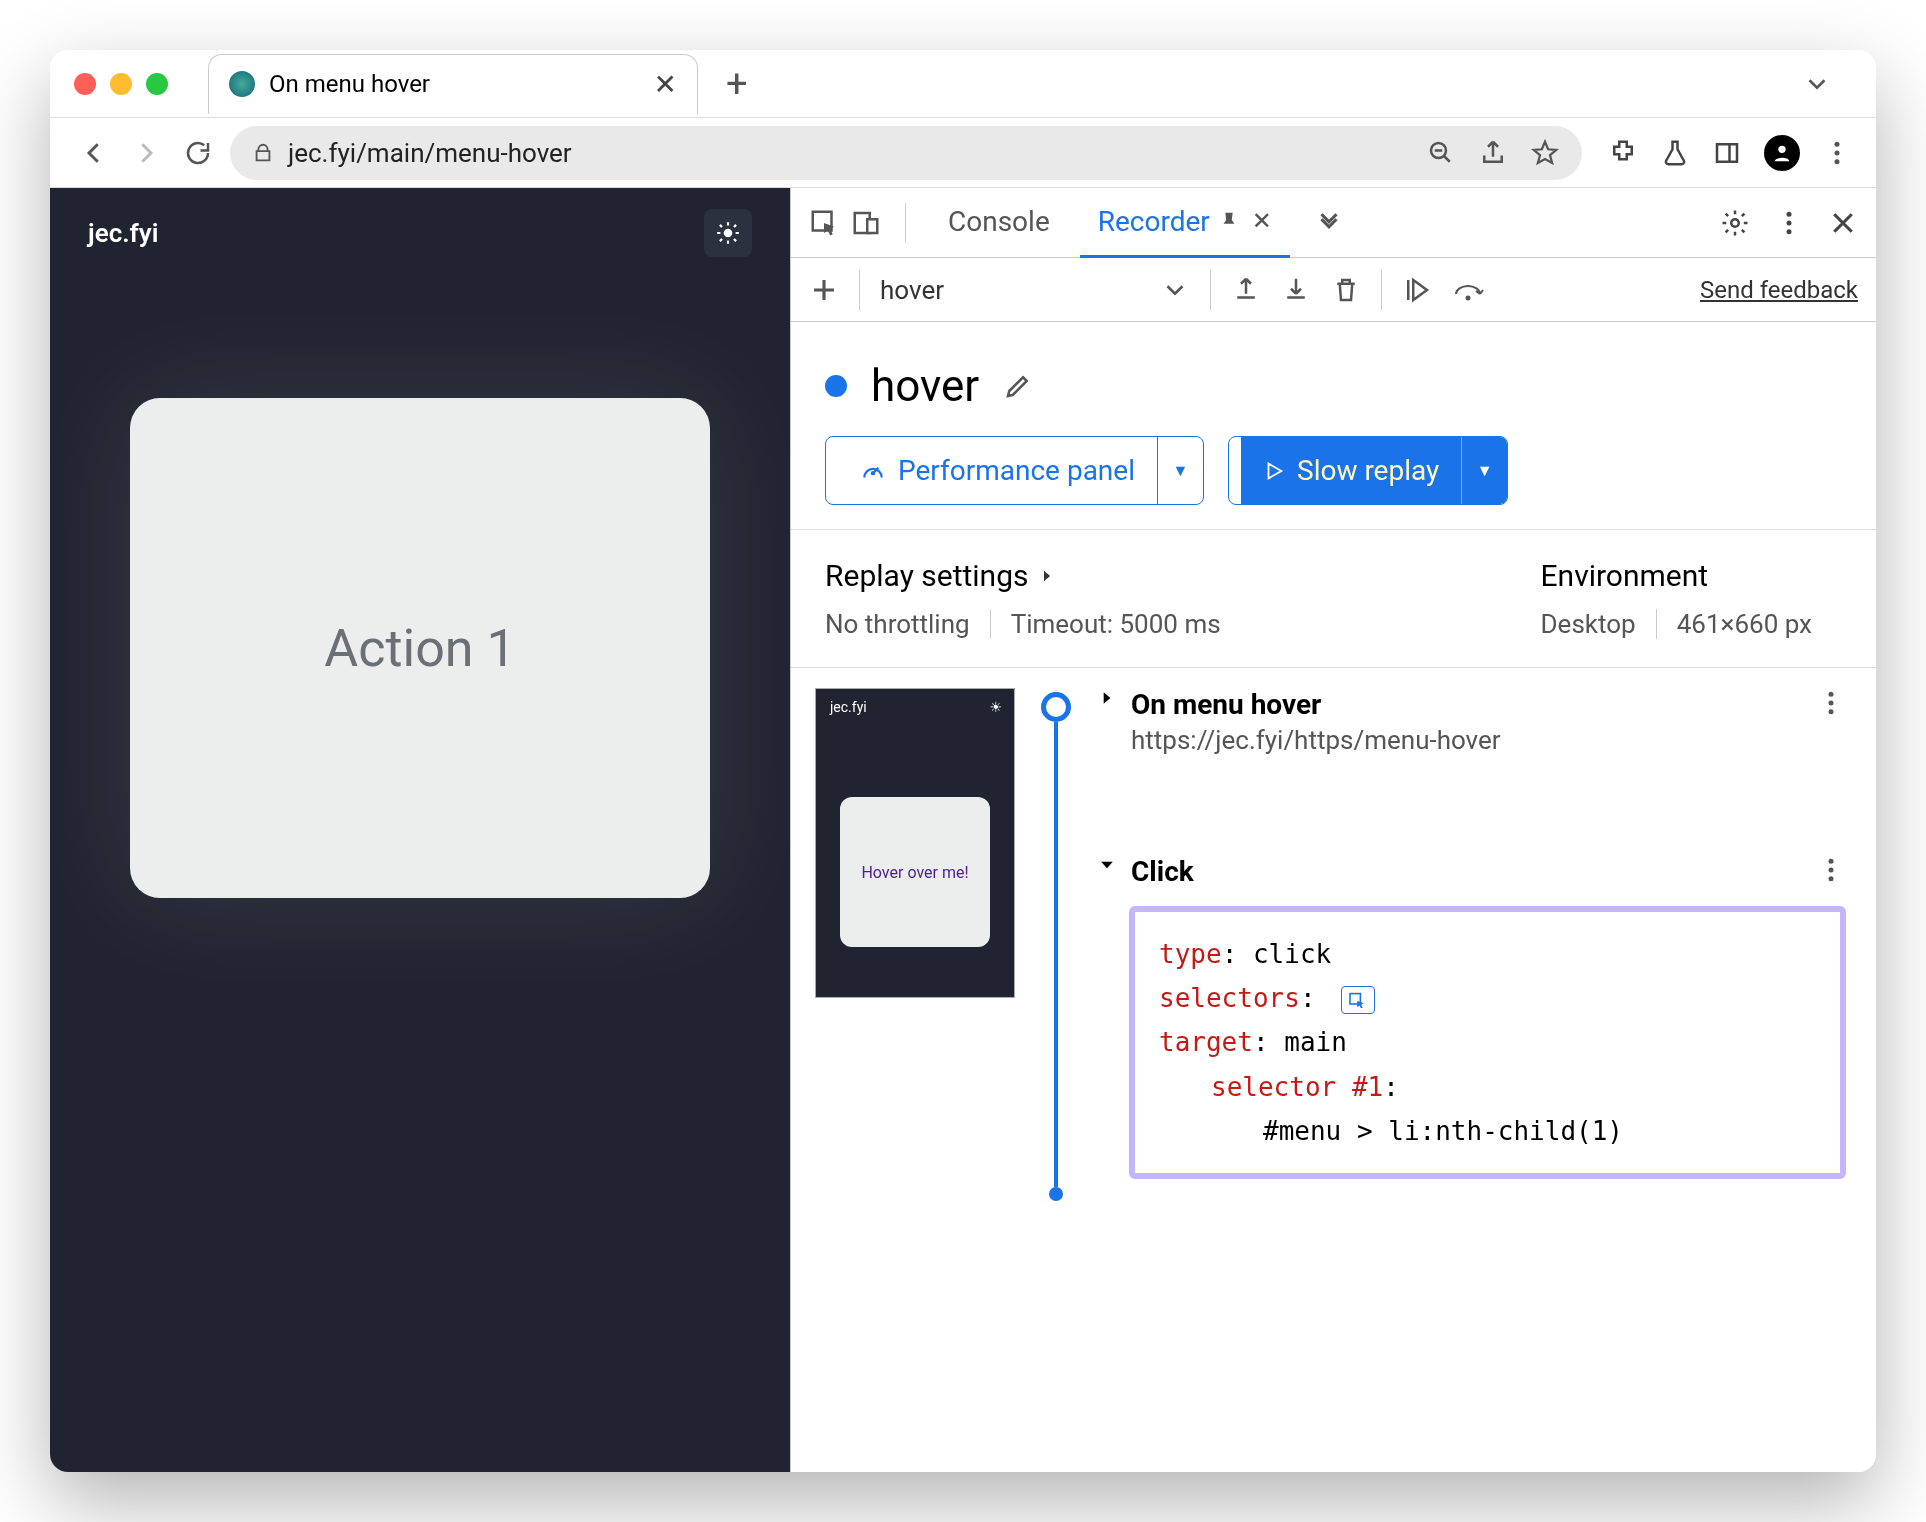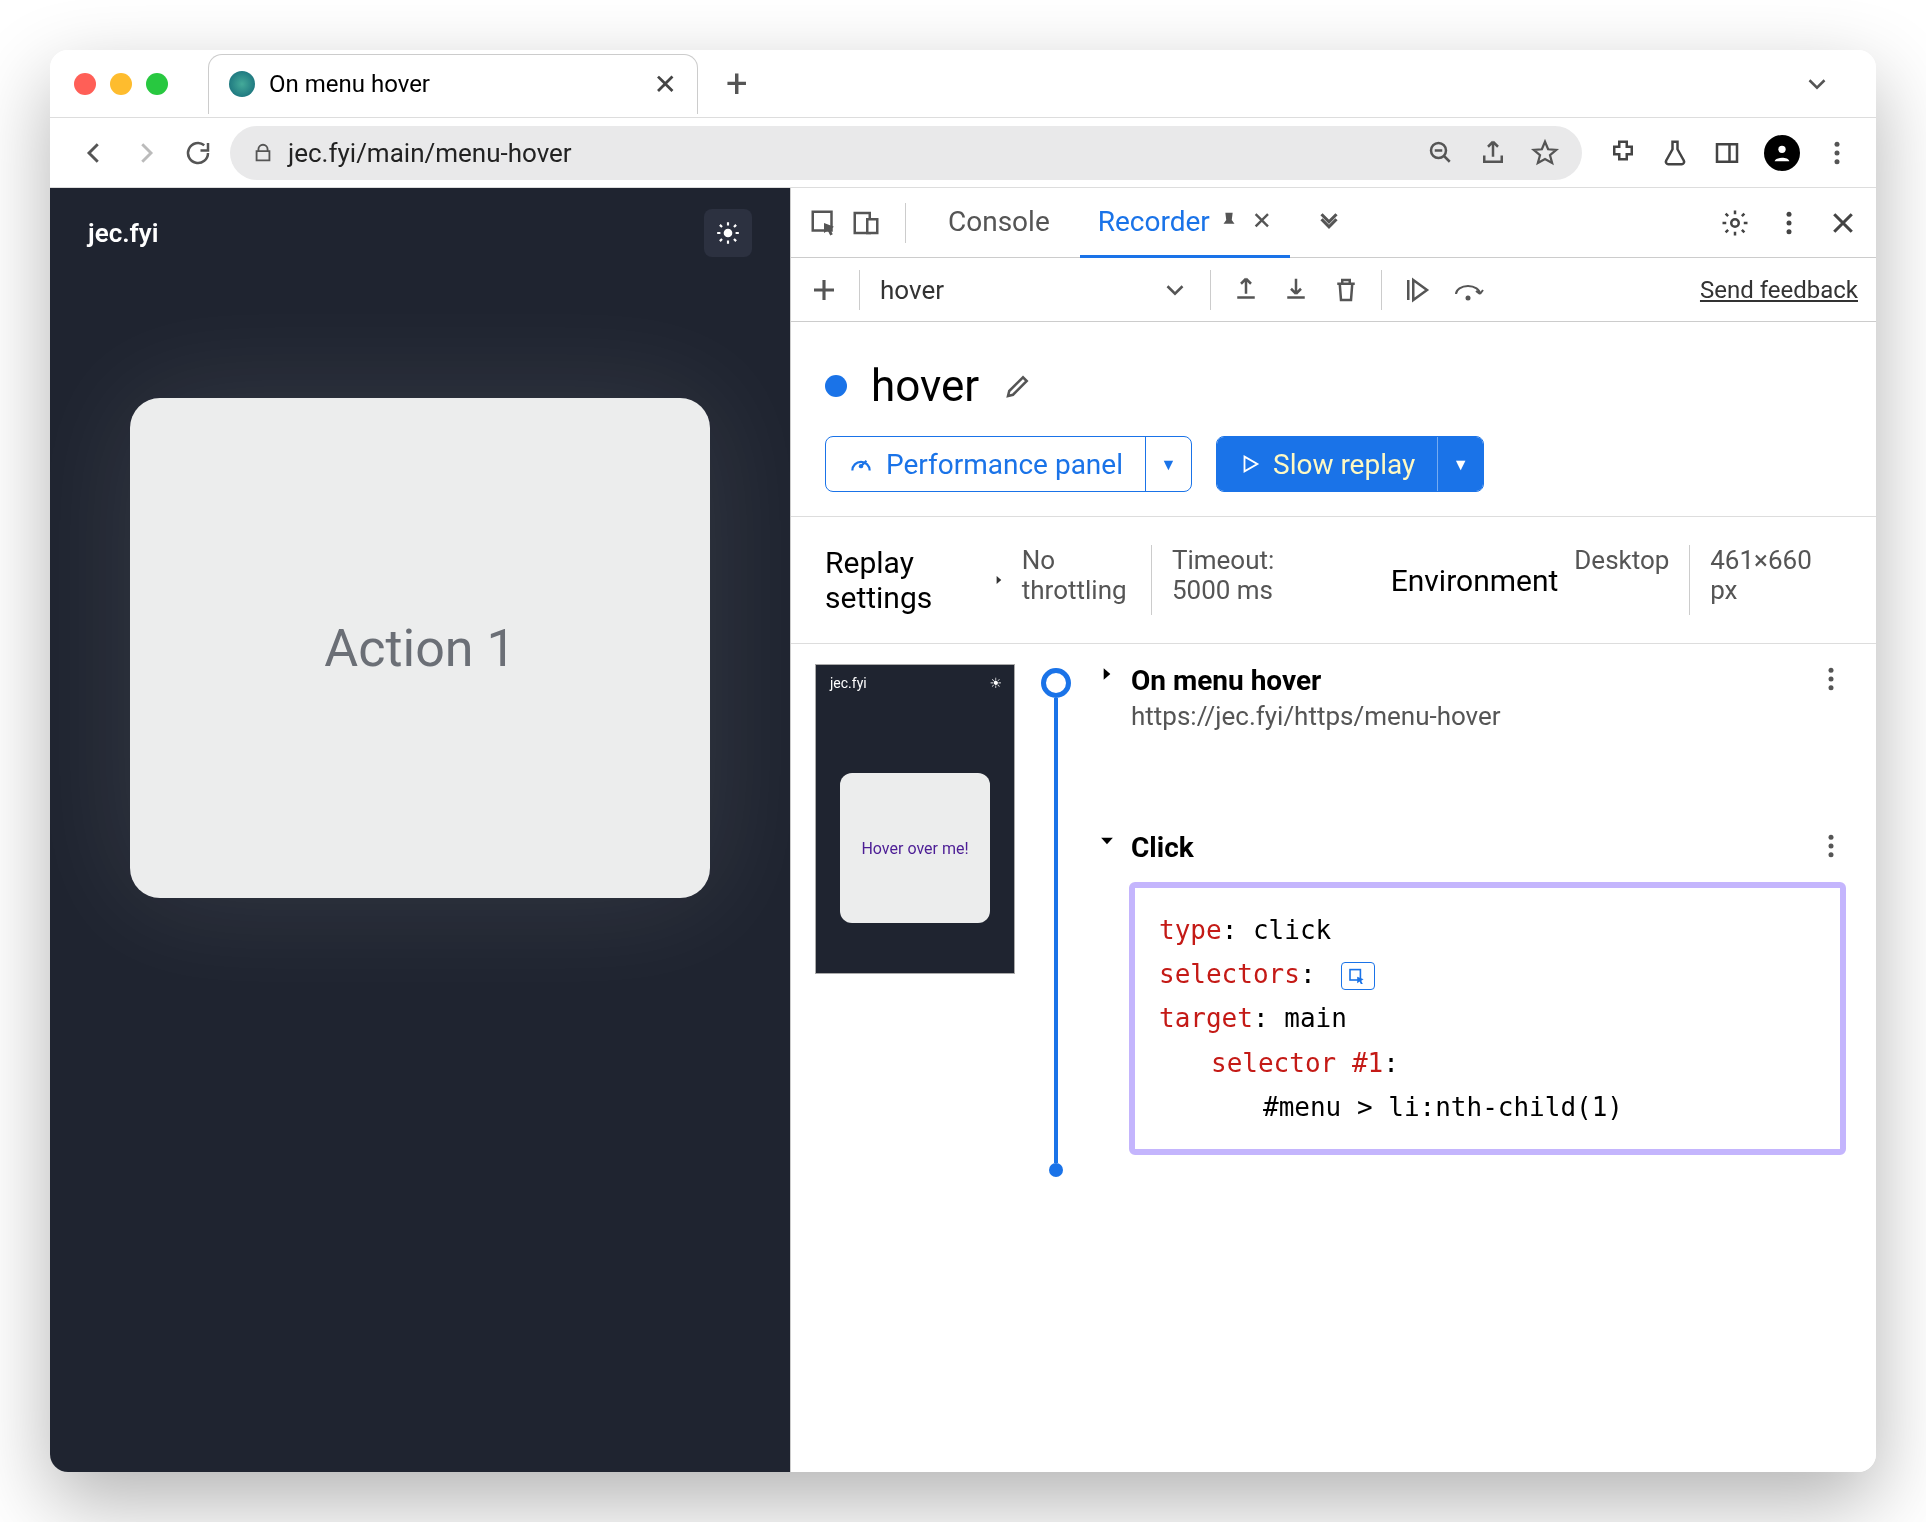--- a/index.html
+++ b/index.html
@@ -45,28 +45,28 @@
 .dt-toolbar { height: 64px; border-bottom: 1px solid #ccc; display: flex; align-items: center; padding: 0 18px; gap: 20px; font-size: 26px; color: #333; }
 .dt-toolbar .sep { width: 1px; height: 40px; background: #ccc; }
 .feedback { margin-left: auto; text-decoration: underline; font-size: 24px; color: #333; }
 
 .dt-body { flex: 1; overflow: auto; }
 .rec-header { padding: 38px 34px 24px; display: flex; align-items: center; gap: 24px; }
 .blue-dot { width: 22px; height: 22px; border-radius: 50%; background: #1a73e8; }
 .rec-title { font-size: 44px; font-weight: 400; }
 
 .btnrow { padding: 0 34px 24px; display: flex; gap: 24px; }
-.split-btn { display: flex; border: 1.5px solid #1a73e8; border-radius: 8px; overflow: hidden; height: 56px; align-items: stretch; }
+.split-btn { display: flex; border: 1.5px solid #1a73e8; border-radius: 8px; overflow: hidden; height: 69px; align-items: stretch; padding-left: 12px; }
 .split-btn .main { display: flex; align-items: center; padding: 0 22px; gap: 12px; color: #1a73e8; font-size: 28px; }
 .split-btn .caret { width: 46px; display: flex; align-items: center; justify-content: center; border-left: 1.5px solid #1a73e8; color: #1a73e8; }
 .split-btn.solid .main { background: #1a73e8; color: #fef9c3; }
 .split-btn.solid .caret { background: #1a73e8; color: #fff; border-left-color: rgba(255,255,255,0.4); }
 
 .settings { border-top: 1px solid #ddd; padding: 28px 34px; display: flex; gap: 60px; }
-.scol { display: flex; gap: 16px; }
+.scol { display: flex; flex-direction: column; gap: 16px; }
 .scol .head { font-size: 30px; display: flex; align-items: center; gap: 10px; }
 .srow { display: flex; gap: 20px; font-size: 26px; color: #555; }
 .srow .sep { width: 1px; background: #ccc; }
 
 .steps { border-top: 1px solid #ddd; padding: 20px 0 20px 24px; display: flex; gap: 18px; }
 .thumb { width: 200px; height: 310px; border: 1px solid #aaa; background: #1f2430; position: relative; }
 .thumb-head { position: absolute; top: 10px; left: 14px; color: #fff; font-size: 14px; }
 .thumb-sun { position: absolute; top: 10px; right: 12px; color: #fff; font-size: 14px; }
 .thumb-card { position: absolute; top: 108px; left: 24px; right: 24px; height: 150px; background: #eceded; border-radius: 12px; display: flex; align-items: center; justify-content: center; font-size: 16px; color: #4c1d95; }
 

